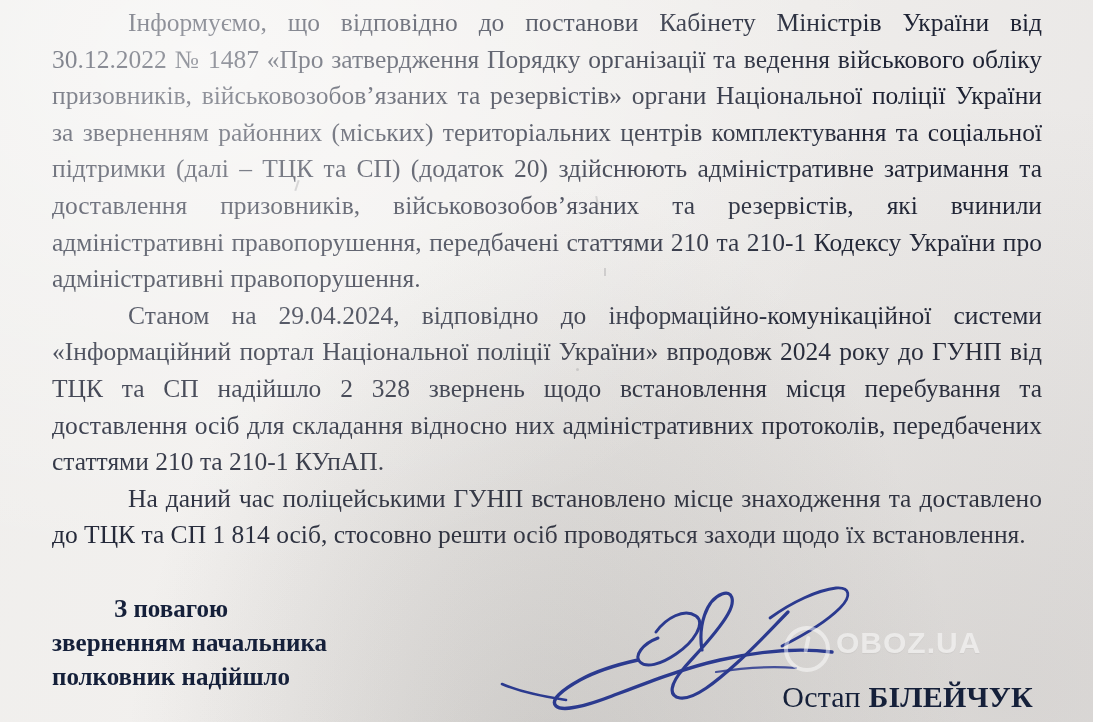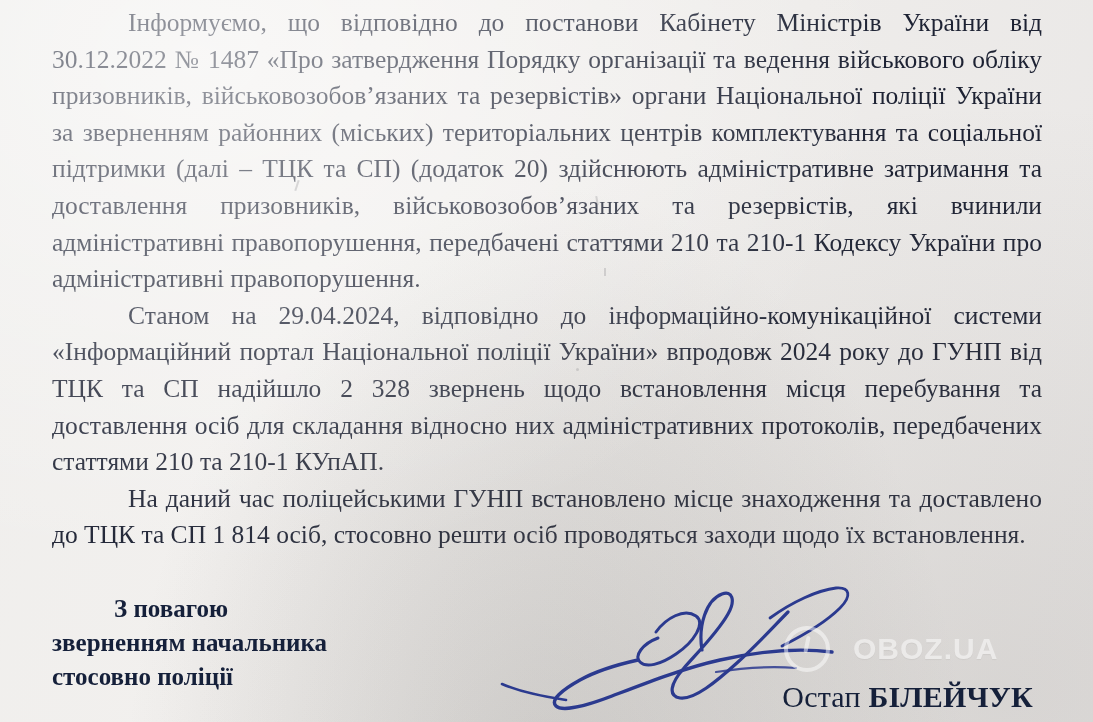--- a/index.html
+++ b/index.html
@@ -92,22 +92,21 @@
     z-index: 4;
     pointer-events: none;
   }
   
   #watermark {
     position: absolute;
     left: 784px;
     top: 626px;
     z-index: 6;
     display: flex;
-    align-items: center;
-    gap: 23px;
+    gap: 6px;
     opacity: 0.5;
   }
   #watermark .wm-logo {
     width: 46px;
     height: 46px;
     border: 4px solid #ffffff;
     border-radius: 50%;
     box-sizing: border-box;
     position: relative;
   }
@@ -144,21 +143,21 @@
 
   <div id="body-text">
     <p>Інформуємо, що відповідно до постанови Кабінету Міністрів України від 30.12.2022 № 1487 «Про затвердження Порядку організації та ведення військового обліку призовників, військовозобов’язаних та резервістів» органи Національної поліції України за зверненням районних (міських) територіальних центрів комплектування та соціальної підтримки (далі – ТЦК та СП) (додаток 20) здійснюють адміністративне затримання та доставлення призовників, військовозобов’язаних та резервістів, які вчинили адміністративні правопорушення, передбачені статтями 210 та 210-1 Кодексу України про адміністративні правопорушення.</p>
     <p>Станом на 29.04.2024, відповідно до інформаційно-комунікаційної системи «Інформаційний портал Національної поліції України» впродовж 2024 року до ГУНП від ТЦК та СП надійшло 2 328 звернень щодо встановлення місця перебування та доставлення осіб для складання відносно них адміністративних протоколів, передбачених статтями 210 та 210-1 КУпАП.</p>
     <p>На даний час поліцейськими ГУНП встановлено місце знаходження та доставлено до ТЦК та СП 1 814 осіб, стосовно решти осіб проводяться заходи щодо їх встановлення.</p>
   </div>
 
   <div class="sig-block">
     <span class="greet">З повагою</span>
     <span class="role1">зверненням начальника</span>
-    <span class="role2">стосовно поліції</span>
+    <span class="role2">полковник надійшло</span>
   </div>
 
   <svg id="signature" viewBox="0 0 420 150">
     <g fill="none" stroke="#2b3a8f" stroke-linecap="round" stroke-linejoin="round">
       <path d="M232 78 C 228 54, 236 28, 252 22 C 262 18, 266 28, 258 42 C 248 60, 228 80, 214 96 C 200 112, 198 124, 210 126 C 224 128, 246 110, 268 90 C 288 72, 306 52, 318 40" stroke-width="3.2"></path>
       <path d="M186 60 C 196 46, 214 36, 226 44 C 236 51, 224 70, 206 82 C 190 93, 176 96, 170 90 C 164 84, 172 72, 188 66" stroke-width="3"></path>
       <path d="M168 88 C 150 92, 128 98, 110 108 C 92 118, 80 128, 86 134 C 92 140, 116 134, 142 124 C 176 111, 214 96, 250 88 C 290 79, 330 76, 362 80" stroke-width="3.4"></path>
       <path d="M96 128 C 70 124, 46 118, 32 112" stroke-width="2.6"></path>
       <path d="M300 46 C 322 30, 348 18, 366 16 C 380 15, 382 24, 370 36 C 356 50, 332 64, 312 74" stroke-width="2.8"></path>
       <path d="M246 100 C 272 96, 300 94, 326 96" stroke-width="2.2" opacity="0.85"></path>

